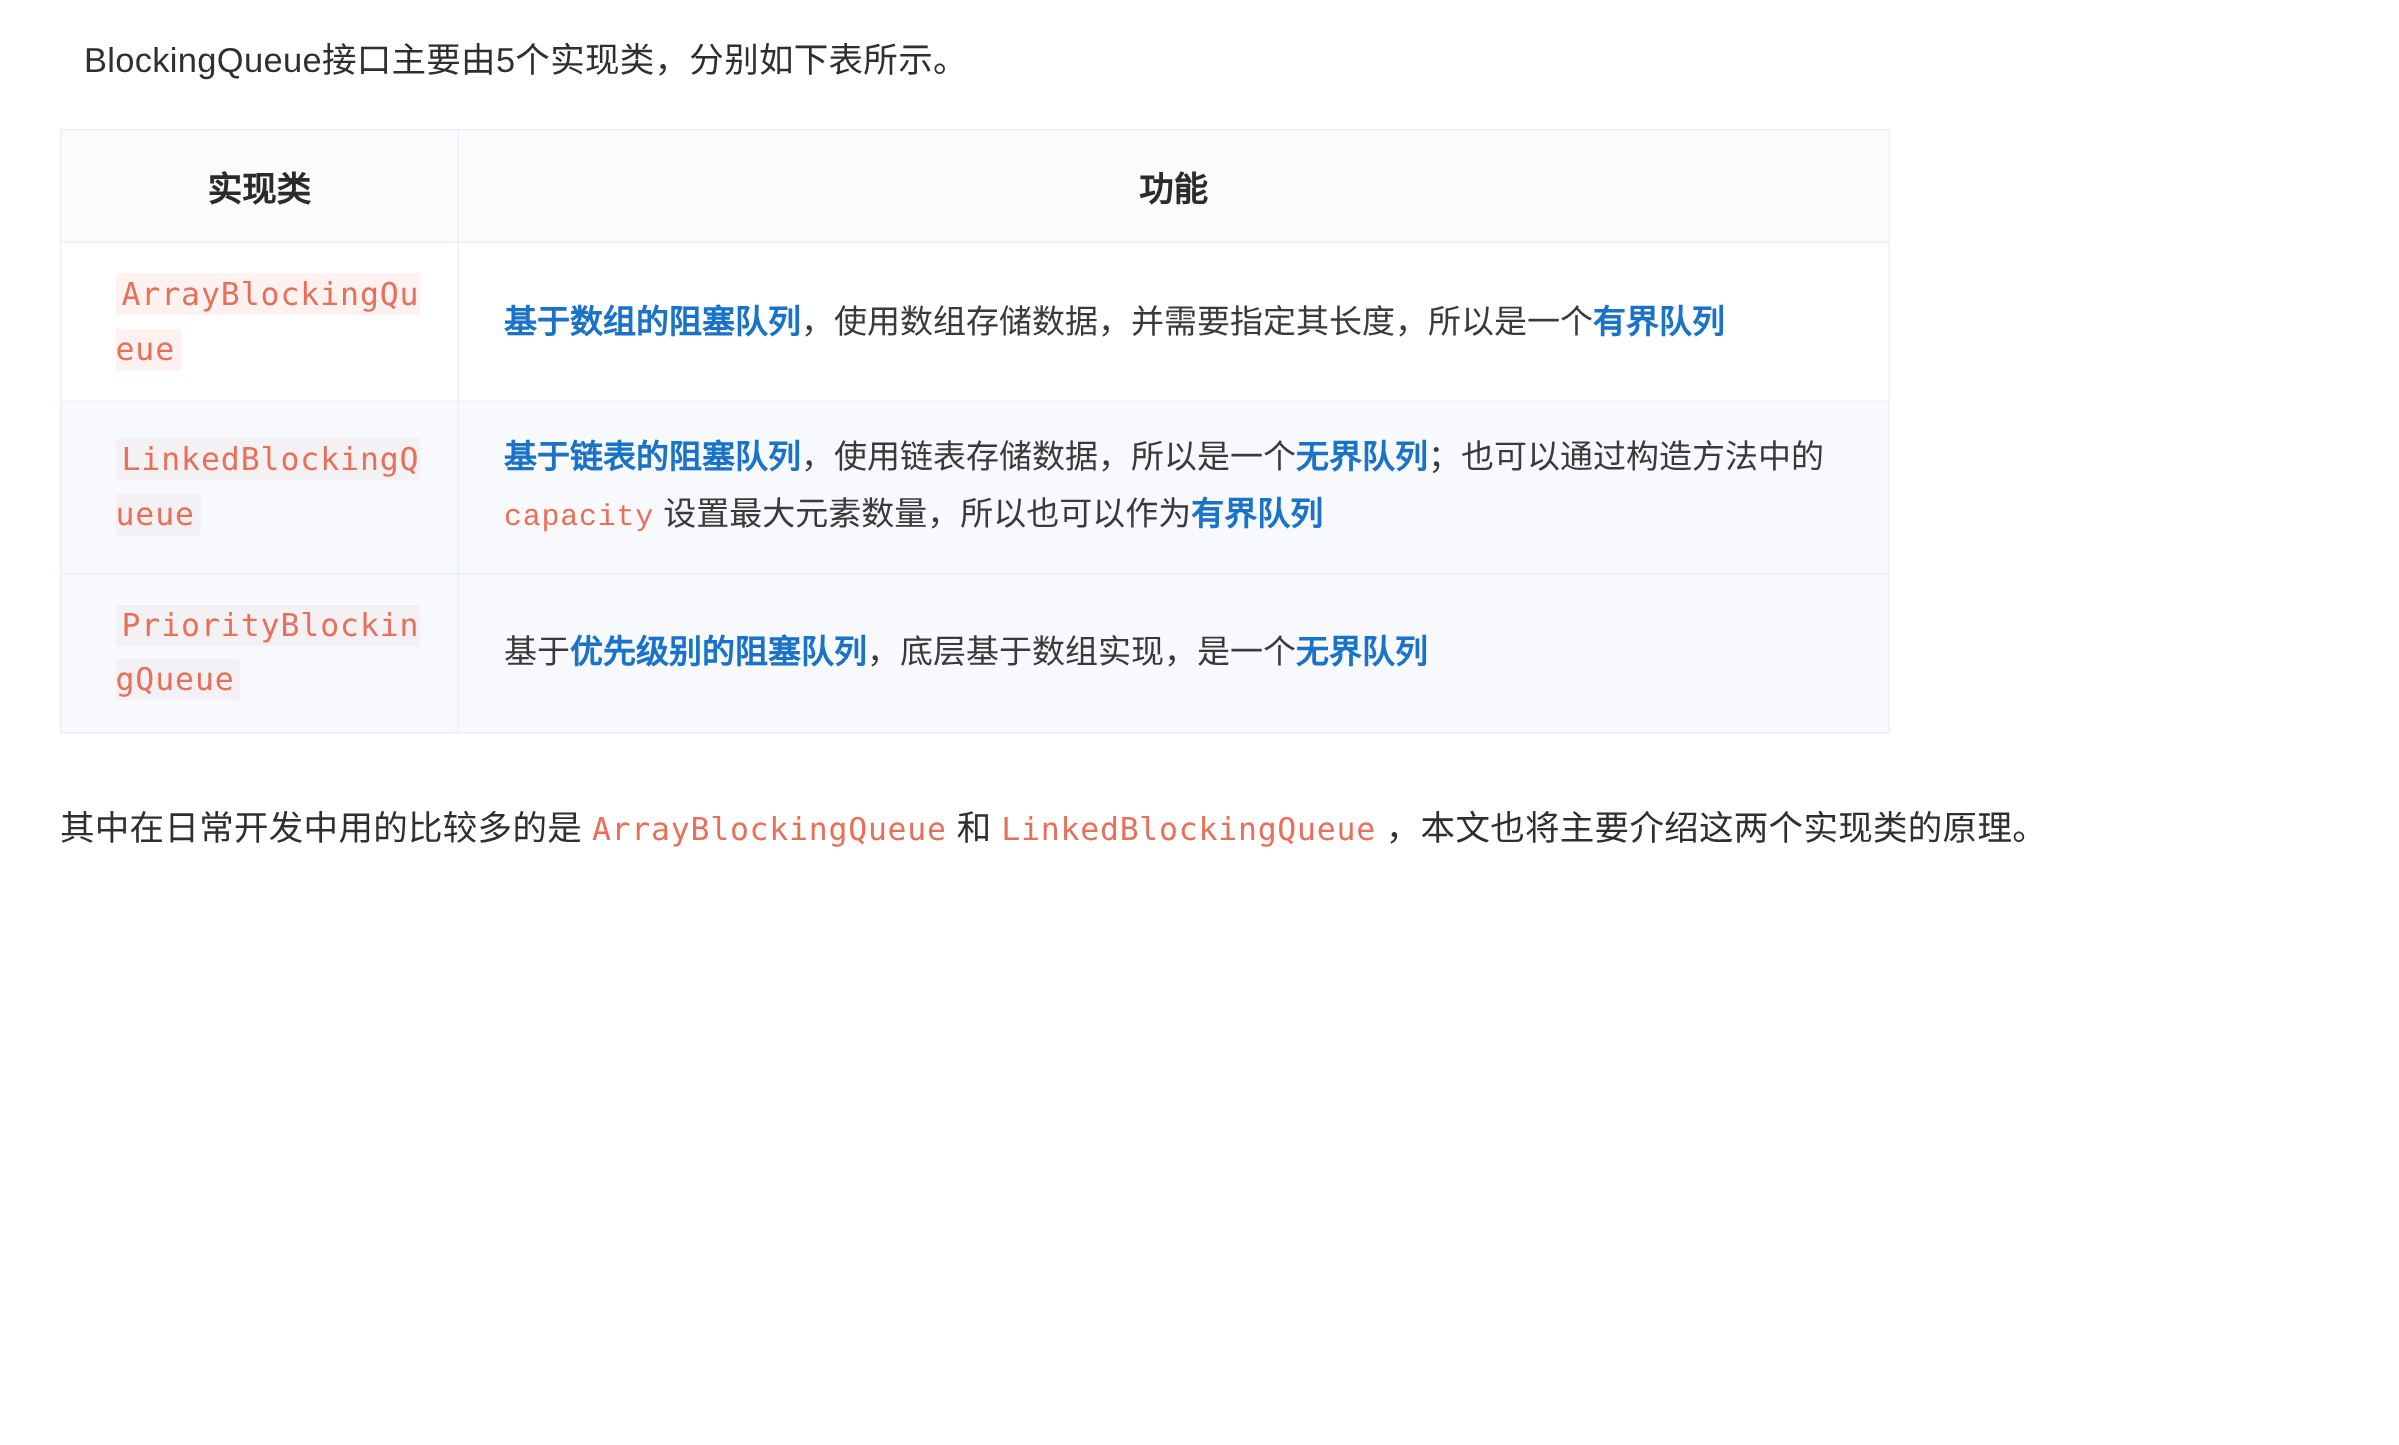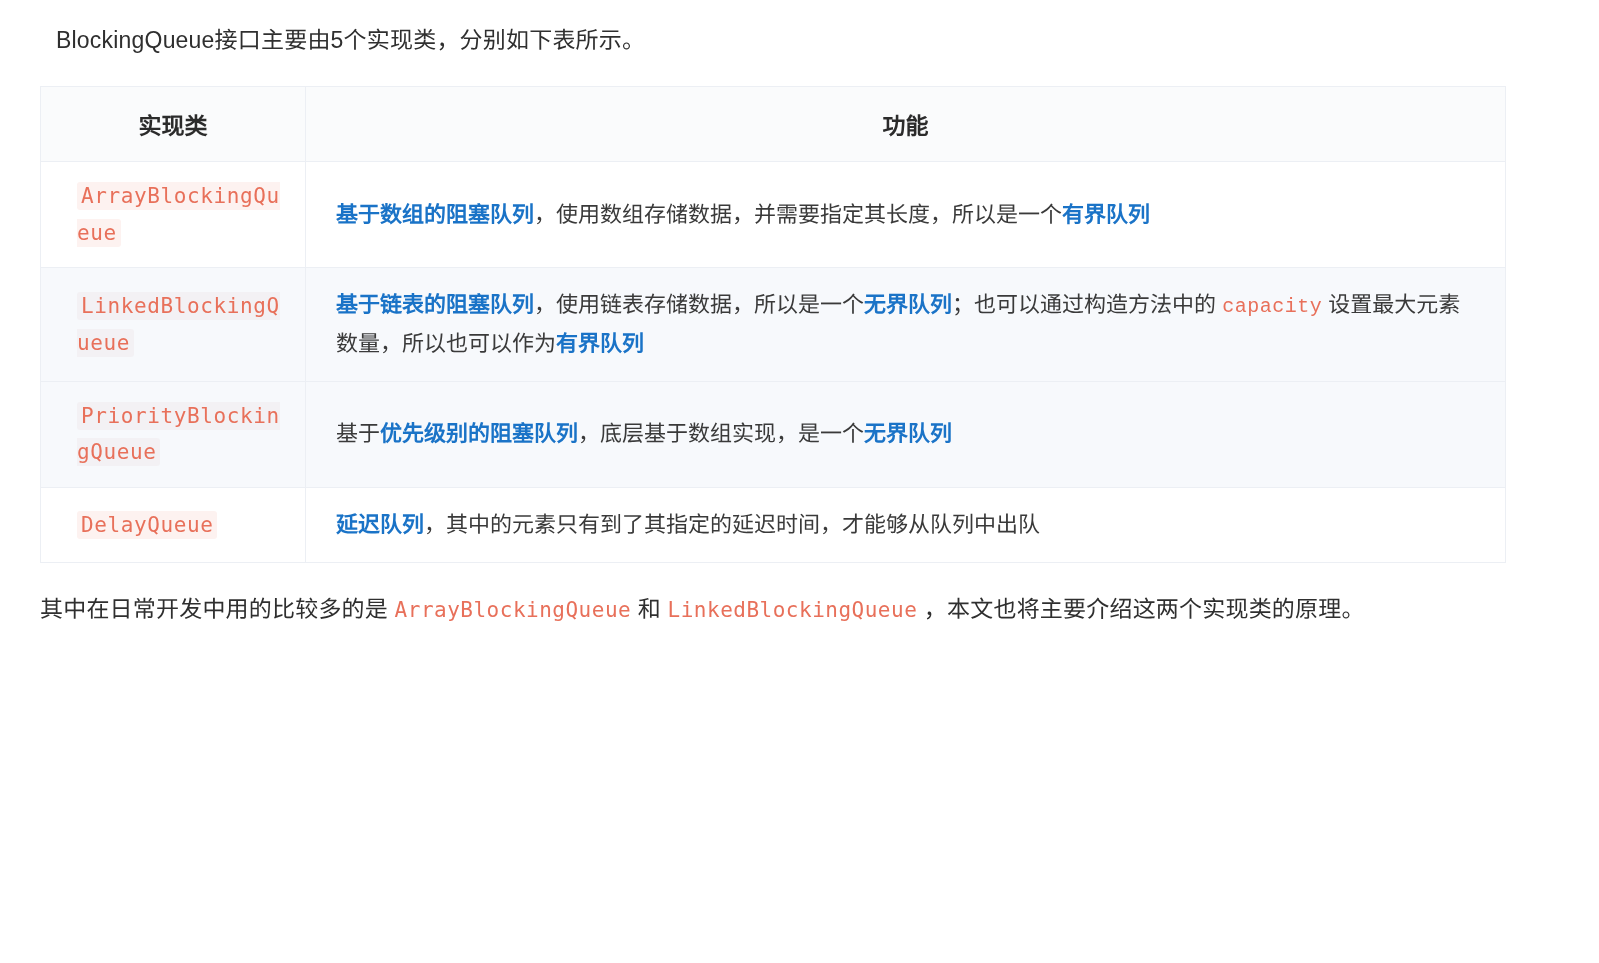--- a/index.html
+++ b/index.html
@@ -21,33 +21,33 @@
   .intro-para, .outro-para {
     font-size: 23px;
     line-height: 1.65;
     color: #2f2f2f;
     letter-spacing: 0.2px;
   }
   .intro-para {
     margin: 0 0 26px 16px;
   }
   .outro-para {
-    margin: 28px 0 0 0;
+    margin: 45px 0 0 0;
     max-width: 1500px;
   }
   code.inline {
     font-family: "DejaVu Sans Mono", "Liberation Mono", monospace;
     color: #e8705a;
     font-size: 21px;
     background: transparent;
     letter-spacing: 0.5px;
   }
   table.impl-table {
     border-collapse: collapse;
-    width: 1466px;
+    width: 1220px;
     border: 1px solid #e6e9ef;
     table-layout: fixed;
   }
   table.impl-table th,
   table.impl-table td {
     border: 1px solid #eceff4;
     vertical-align: middle;
   }
   table.impl-table thead th {
     background: #fafbfc;
@@ -136,28 +136,20 @@
         </td>
       </tr>
       <tr class="row-alt">
         <td class="cls-cell">
           <span class="cls-code">PriorityBlockingQueue</span>
         </td>
         <td class="desc-cell">
           <span>基于</span><span class="hl">优先级别的阻塞队列</span><span>，底层基于数组实现，是一个</span><span class="hl">无界队列</span>
         </td>
       </tr>
-      <tr>
-        <td class="cls-cell">
-          <span class="cls-code">DelayQueue</span>
-        </td>
-        <td class="desc-cell">
-          <span class="hl">延迟队列</span><span>，其中的元素只有到了其指定的延迟时间，才能够从队列中出队</span>
-        </td>
-      </tr>
     </tbody>
   </table>
 
   <p class="outro-para">
     <span>其中在日常开发中用的比较多的是 </span><code class="inline">ArrayBlockingQueue</code><span> 和 </span><code class="inline">LinkedBlockingQueue</code><span> ，本文也将主要介绍这两个实现类的原理。</span>
   </p>
 
 </div>
 
 </body></html>

